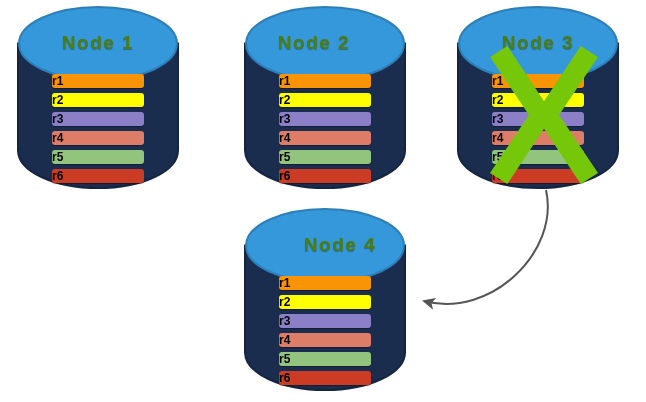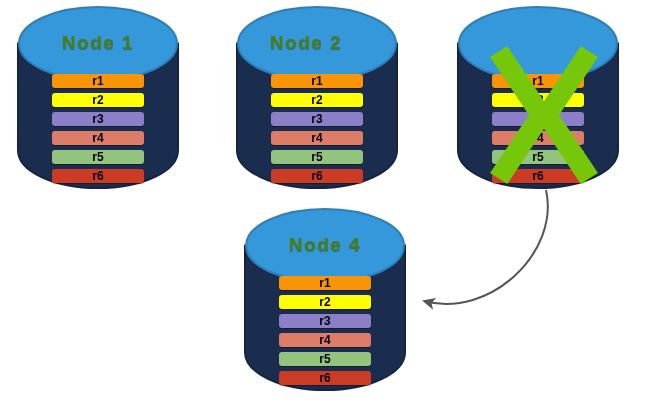--- a/index.html
+++ b/index.html
@@ -48,21 +48,21 @@
   .row-bar {
     position: absolute;
     border-radius: 3px;
     box-shadow: 0 1px 1px rgba(0,0,0,0.35);
     color: #000000;
     font-weight: bold;
     text-align: center;
     line-height: 1;
     display: flex;
     align-items: center;
-    justify-content: center;
+    justify-content: flex-start;
     box-sizing: border-box;
   }
   .x-mark {
     position: absolute;
     pointer-events: none;
   }
   .arrow-layer {
     position: absolute;
     left: 0; top: 0;
     width: 646px;
@@ -94,21 +94,21 @@
           <span>r4</span>
         </div>
         <div class="row-bar" style="left: 34px; width: 92px; height: 14px; top: 144px; background: rgb(147, 196, 125); font-size: 12px;">
           <span>r5</span>
         </div>
         <div class="row-bar" style="left: 34px; width: 92px; height: 14px; top: 163px; background: rgb(204, 60, 37); font-size: 12px;">
           <span>r6</span>
         </div>
       </div>
     </div>
-    <div class="node" style="left: 237px; top: 6px; width: 138px; height: 182px;">
+    <div class="node" style="left: 245px; top: 6px; width: 138px; height: 182px;">
       <svg class="cyl-svg" width="160" height="182" viewBox="0 0 160 182">
         <path d="M 0,37.599999999999994 L 0,144.4 A 80,37.599999999999994 0 0 0 160,144.4 L 160,37.599999999999994 Z" fill="#1b2d4f" stroke="#16253f" stroke-width="2"></path>
         <ellipse cx="80" cy="37.599999999999994" rx="79" ry="36.599999999999994" fill="#3498db" stroke="#2e7fb8" stroke-width="2"></ellipse>
       </svg>
       <div class="node-label" style="top: 25.6px; font-size: 19px;">Node  2</div>
       <div class="rows">
         <div class="row-bar" style="left: 34px; width: 92px; height: 14px; top: 68px; background: rgb(248, 148, 6); font-size: 12px;">
           <span>r1</span>
         </div>
         <div class="row-bar" style="left: 34px; width: 92px; height: 14px; top: 87px; background: rgb(255, 255, 0); font-size: 12px;">
@@ -126,20 +126,21 @@
         <div class="row-bar" style="left: 34px; width: 92px; height: 14px; top: 163px; background: rgb(204, 60, 37); font-size: 12px;">
           <span>r6</span>
         </div>
       </div>
     </div>
     <div class="node" style="left: 458px; top: 6px; width: 160px; height: 182px;">
       <svg class="cyl-svg" width="160" height="182" viewBox="0 0 160 182">
         <path d="M 0,37.599999999999994 L 0,144.4 A 80,37.599999999999994 0 0 0 160,144.4 L 160,37.599999999999994 Z" fill="#1b2d4f" stroke="#16253f" stroke-width="2"></path>
         <ellipse cx="80" cy="37.599999999999994" rx="79" ry="36.599999999999994" fill="#3498db" stroke="#2e7fb8" stroke-width="2"></ellipse>
       </svg>
+      <div class="node-label" style="top: 25.6px; font-size: 19px;">Node  3</div>
       <div class="rows">
         <div class="row-bar" style="left: 34px; width: 92px; height: 14px; top: 68px; background: rgb(248, 148, 6); font-size: 12px;">
           <span>r1</span>
         </div>
         <div class="row-bar" style="left: 34px; width: 92px; height: 14px; top: 87px; background: rgb(255, 255, 0); font-size: 12px;">
           <span>r2</span>
         </div>
         <div class="row-bar" style="left: 34px; width: 92px; height: 14px; top: 106px; background: rgb(139, 127, 199); font-size: 12px;">
           <span>r3</span>
         </div>
@@ -152,21 +153,21 @@
         <div class="row-bar" style="left: 34px; width: 92px; height: 14px; top: 163px; background: rgb(204, 60, 37); font-size: 12px;">
           <span>r6</span>
         </div>
       </div>
     </div>
     <div class="node" style="left: 245px; top: 208px; width: 160px; height: 182px;">
       <svg class="cyl-svg" width="160" height="182" viewBox="0 0 160 182">
         <path d="M 0,37.599999999999994 L 0,144.4 A 80,37.599999999999994 0 0 0 160,144.4 L 160,37.599999999999994 Z" fill="#1b2d4f" stroke="#16253f" stroke-width="2"></path>
         <ellipse cx="80" cy="37.599999999999994" rx="79" ry="36.599999999999994" fill="#3498db" stroke="#2e7fb8" stroke-width="2"></ellipse>
       </svg>
-      <div class="node-label" style="top: 25.6px; font-size: 19px;">Node  4</div>
+      <div class="node-label" style="top: 25.6px; font-size: 19px; margin-left: 15px;">Node  4</div>
       <div class="rows">
         <div class="row-bar" style="left: 34px; width: 92px; height: 14px; top: 68px; background: rgb(248, 148, 6); font-size: 12px;">
           <span>r1</span>
         </div>
         <div class="row-bar" style="left: 34px; width: 92px; height: 14px; top: 87px; background: rgb(255, 255, 0); font-size: 12px;">
           <span>r2</span>
         </div>
         <div class="row-bar" style="left: 34px; width: 92px; height: 14px; top: 106px; background: rgb(139, 127, 199); font-size: 12px;">
           <span>r3</span>
         </div>

